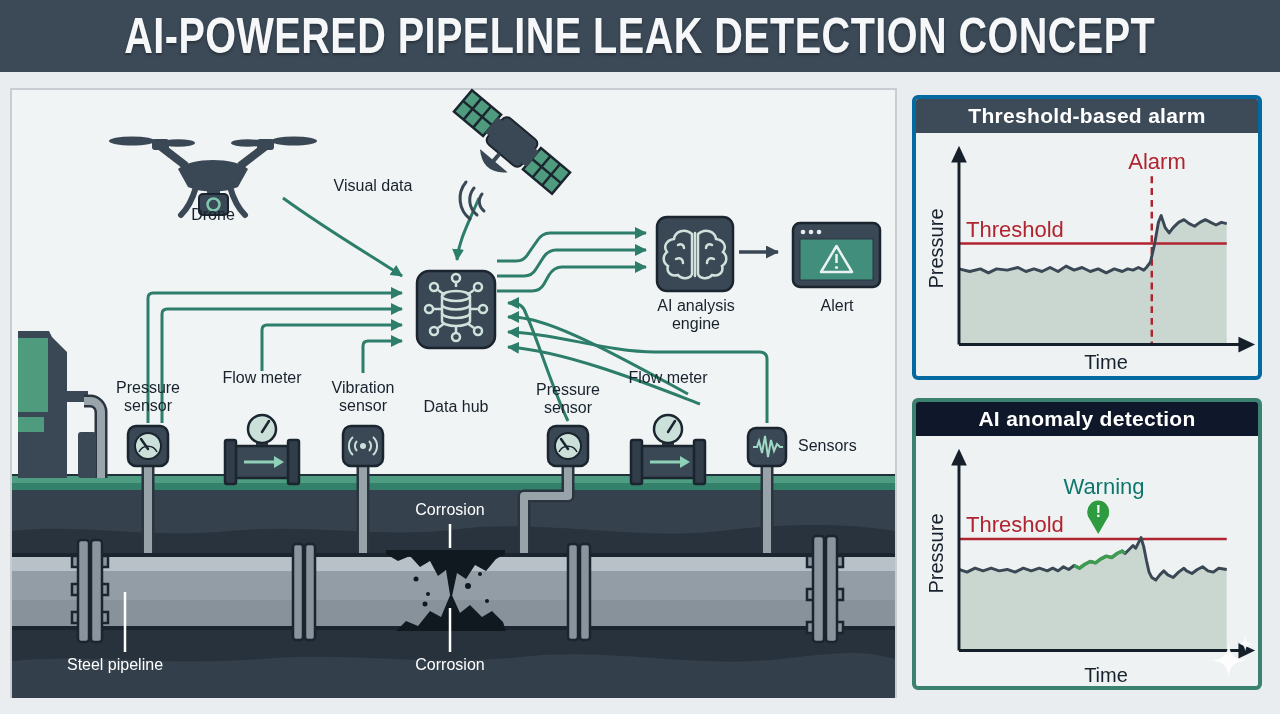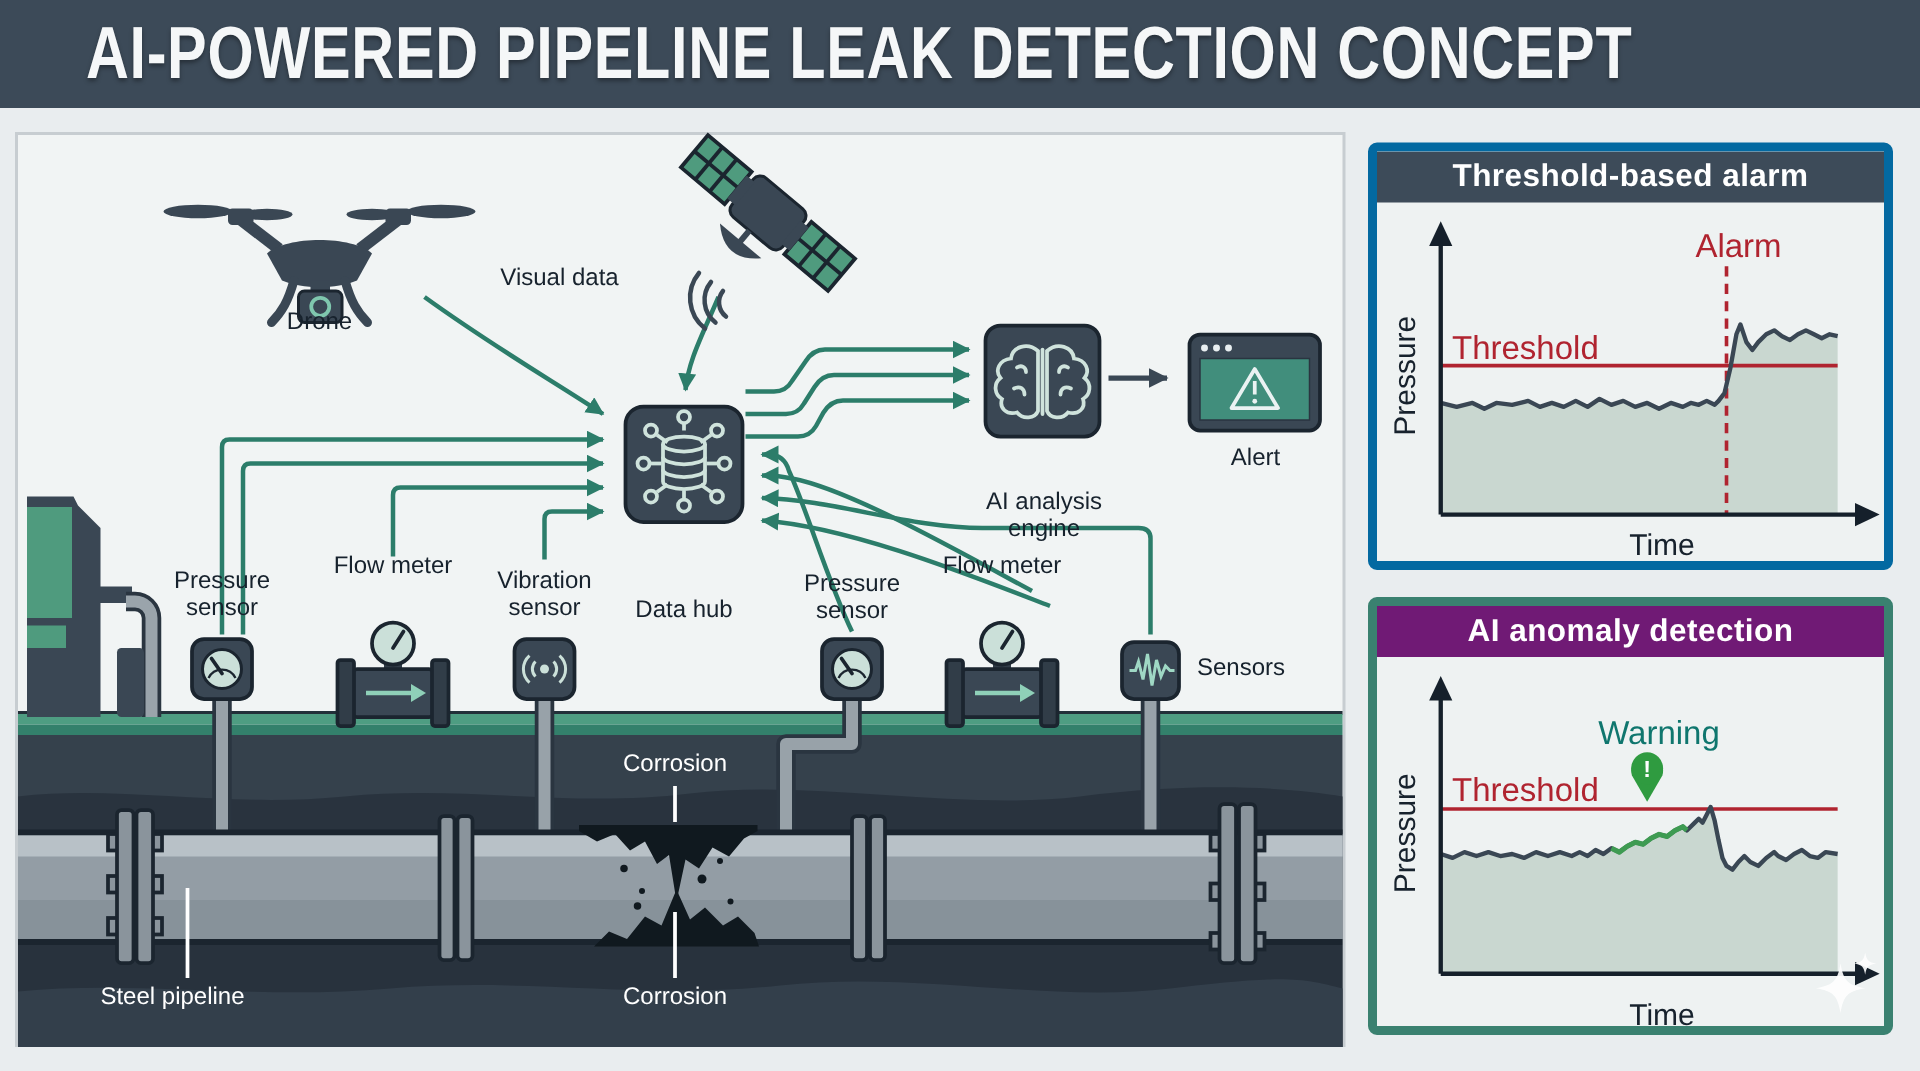--- a/index.html
+++ b/index.html
@@ -1,35 +1,35 @@
 <!DOCTYPE html>
 <html><head>
 <meta charset="utf-8">
 <style>
   html,body{margin:0;padding:0;background:#dfe4e6;}
   .stage{position:relative;width:1280px;height:714px;background:#e9edef;overflow:hidden;
          font-family:"Liberation Sans",sans-serif;}
   
   .titlebar{position:absolute;left:0;top:0;width:1280px;height:72px;background:#3c4a58;
-            display:flex;align-items:center;}
+            display:flex;align-items:center;justify-content:center;}
   .titlebar .t{color:#f5f7f8;font-size:44px;font-weight:bold;letter-spacing:.5px;white-space:nowrap;
                transform:scale(.9,1.12);text-shadow:0 2px 3px rgba(0,0,0,.35);}
   
   svg.diagram{position:absolute;left:0;top:72px;width:910px;height:642px;z-index:1;}
   .lbl{position:absolute;z-index:3;color:#17222d;font-size:16px;line-height:1.12;text-align:center;}
   .lbl.white{color:#fff;}
   
-  .panel{position:absolute;left:912px;width:350px;border:6px solid #0369a1;border-radius:6px;
+  .panel{position:absolute;left:912px;width:350px;border:4px solid #0369a1;border-radius:6px;
          background:#eef2f2;box-sizing:border-box;overflow:hidden;z-index:2;}
   .panel.p1{top:95px;height:285px;}
   .panel.p2{top:398px;height:292px;border-color:#3a8170;}
   .panel-header{height:34px;line-height:34px;text-align:center;color:#fff;font-size:21px;
                 font-weight:bold;letter-spacing:.3px;}
   .p1 .panel-header{background:#3d4b59;}
-  .p2 .panel-header{background:#701a75;}
+  .p2 .panel-header{background:#0f172a;}
   .panel-body{position:relative;width:100%;height:calc(100% - 34px);}
   svg.mini-chart{position:absolute;left:0;top:0;width:100%;height:100%;}
   .anno{position:absolute;font-size:22px;z-index:4;}
   .anno.red{color:#b02430;}
   .anno.green{color:#0f766e;}
   .axis-y{position:absolute;width:140px;text-align:center;font-size:20px;color:#17222d;
           transform:rotate(-90deg);z-index:4;}
   .axis-x{position:absolute;width:120px;text-align:center;font-size:20px;color:#17222d;z-index:4;}
 </style>
 </head>
@@ -291,21 +291,21 @@
 
     <g>
       <rect x="748" y="428" width="38" height="38" rx="8" fill="#3a4754" stroke="#1b252f" stroke-width="2.5"></rect>
       <polyline points="753,447 757,447 759,441 762,453 765,436 768,457 771,440 774,451 777,444 780,447 783,447" fill="none" stroke="#9fd8c4" stroke-width="2"></polyline>
     </g>
   </svg>
 
   <div class="lbl" style="left:173px;top:206px;width:80px;">Drone</div>
   <div class="lbl" style="left:313px;top:177px;width:120px;">Visual data</div>
   <div class="lbl" style="left:406px;top:356px;width:100px;margin-top:42px;">Data hub</div>
-  <div class="lbl" style="left:636px;top:297px;width:120px;margin-top:29px;">AI analysis engine</div>
+  <div class="lbl" style="left:636px;top:297px;width:120px;">AI analysis engine</div>
   <div class="lbl" style="left:797px;top:297px;width:80px;">Alert</div>
   <div class="lbl" style="left:100px;top:379px;width:96px;">Pressure sensor</div>
   <div class="lbl" style="left:222px;top:369px;width:80px;">Flow meter</div>
   <div class="lbl" style="left:315px;top:379px;width:96px;">Vibration sensor</div>
   <div class="lbl" style="left:520px;top:381px;width:96px;">Pressure sensor</div>
   <div class="lbl" style="left:628px;top:369px;width:80px;">Flow meter</div>
   <div class="lbl" style="left:798px;top:437px;width:90px;text-align:left;">Sensors</div>
   <div class="lbl white" style="left:395px;top:501px;width:110px;">Corrosion</div>
   <div class="lbl white" style="left:395px;top:656px;width:110px;">Corrosion</div>
   <div class="lbl white" style="left:40px;top:656px;width:150px;">Steel pipeline</div>

